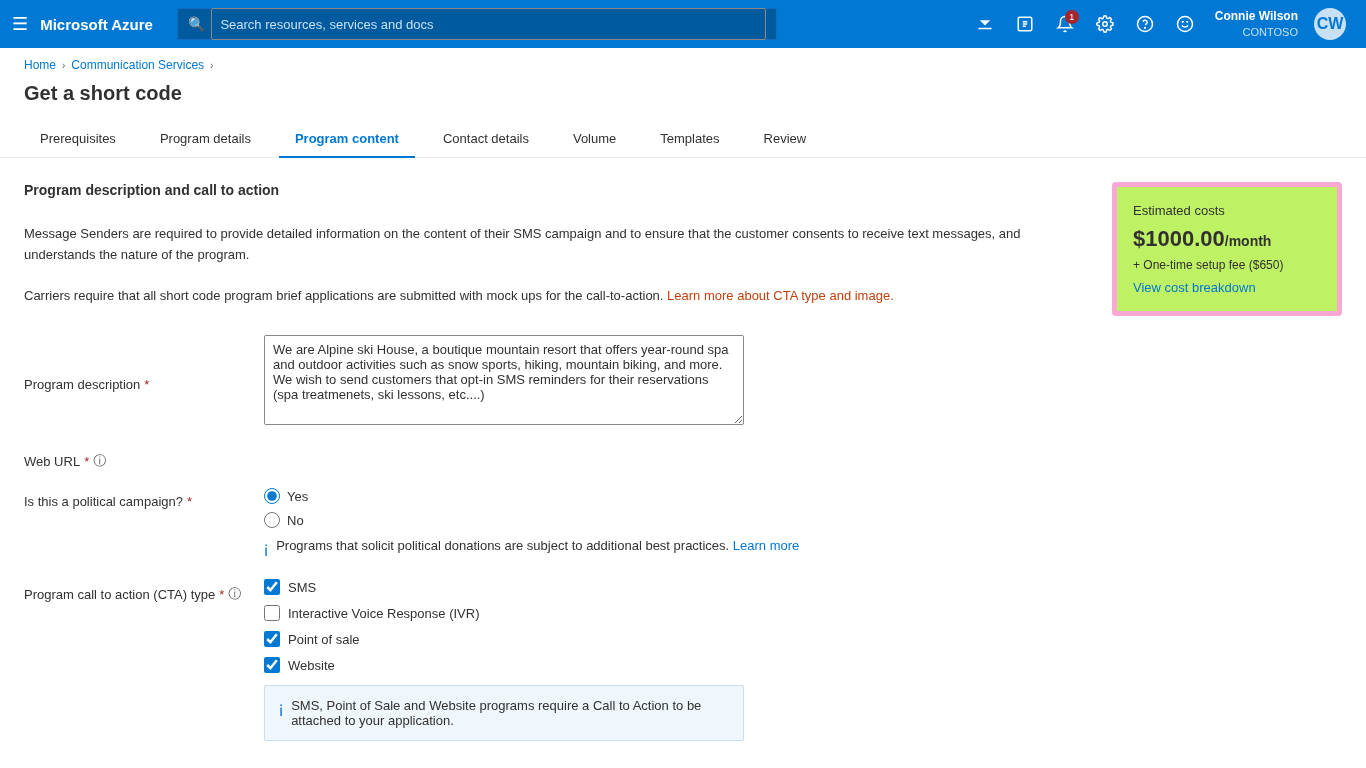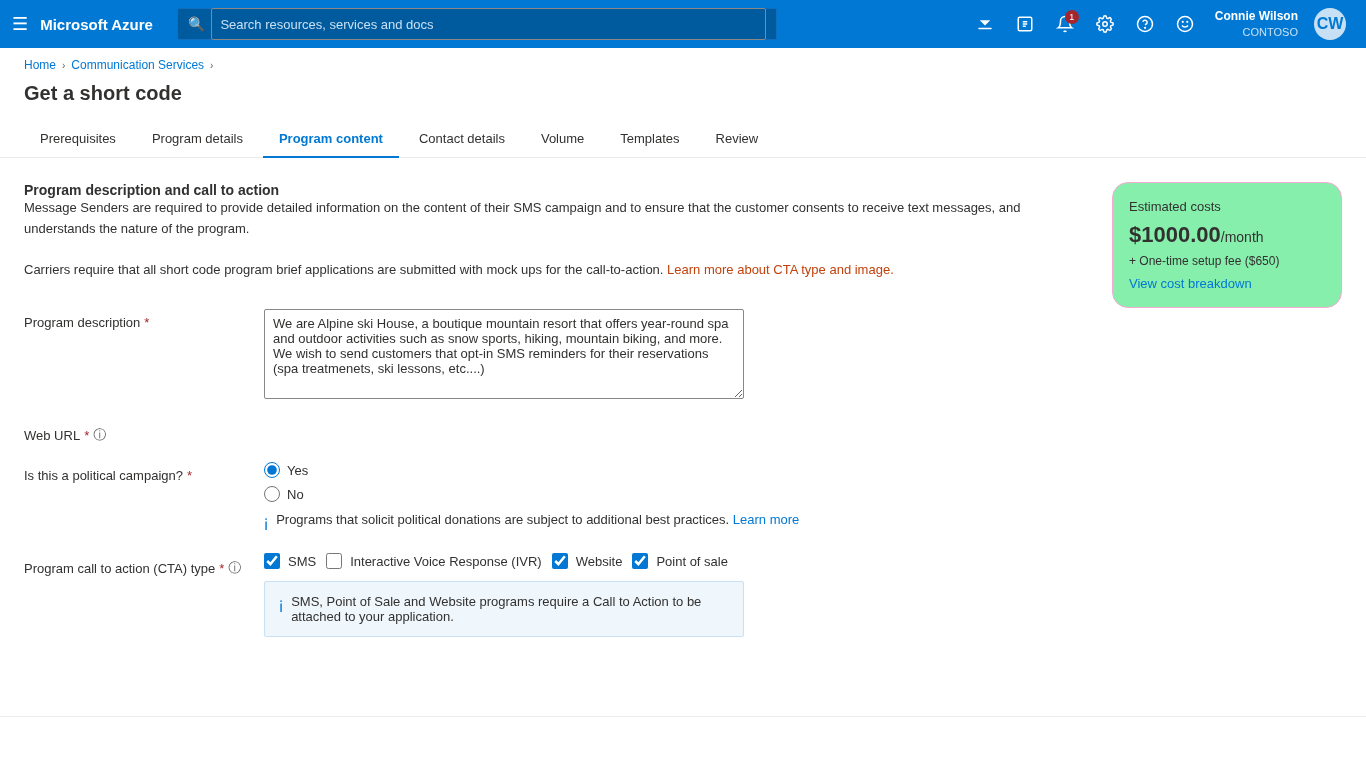--- a/index.html
+++ b/index.html
@@ -49,41 +49,41 @@
       display: flex; align-items: center; gap: 6px; padding: 10px 24px 6px;
       font-size: 12px; color: #323130;
     }
     .breadcrumb a { color: #0078d4; text-decoration: none; }
     .breadcrumb-sep { color: #605e5c; font-size: 10px; }
 
     
     .page-title { padding: 4px 24px 16px; font-size: 20px; font-weight: 600; color: #323130; }
 
     
-    .tabs { display: flex; border-bottom: 1px solid #edebe9; padding: 0 24px; gap: 4px; }
+    .tabs { display: flex; border-bottom: 1px solid #edebe9; padding: 0 24px; gap: 12px; }
     .tab {
       padding: 10px 16px; font-size: 13px; cursor: pointer; color: #323130;
       border-bottom: 2px solid transparent; margin-bottom: -1px; white-space: nowrap;
     }
     .tab.active { color: #0078d4; border-bottom-color: #0078d4; font-weight: 600; }
 
     
     .body-layout { display: flex; flex: 1; padding: 24px; gap: 24px; }
     .body-main { flex: 1; }
     .body-sidebar { width: 230px; flex-shrink: 0; }
 
     
-    .section-title { font-size: 14px; font-weight: 600; margin-bottom: 0; color: #323130; }
+    .section-title { font-size: 14px; font-weight: 600; margin-bottom: 26px; color: #323130; }
 
     
     .description-text { font-size: 13px; color: #323130; line-height: 1.6; margin-bottom: 28px; }
     .description-text a { color: #c2410c; text-decoration: none; }
 
     
-    .form-row { display: flex; align-items: flex-start; margin-bottom: 18px; }
+    .form-row { display: flex; align-items: center; margin-bottom: 18px; }
     .form-label {
       width: 240px; flex-shrink: 0; font-size: 13px; color: #323130; padding-top: 6px;
       display: flex; align-items: center; gap: 4px;
     }
     .form-label .required { color: #a4262c; }
     .form-label .info-icon { color: #605e5c; font-size: 13px; cursor: pointer; }
     .form-field { flex: 1; }
 
     textarea {
       width: 480px; height: 90px; border: 1px solid #8a8886; padding: 6px 8px;
@@ -104,39 +104,39 @@
 
     
     .info-box {
       display: flex; align-items: flex-start; gap: 8px; margin-top: 10px;
       font-size: 13px; color: #323130;
     }
     .info-icon-blue { color: #0078d4; font-size: 16px; flex-shrink: 0; margin-top: 1px; }
     .info-box a { color: #0078d4; text-decoration: none; }
 
     
-    .checkbox-group { display: flex; flex-direction: row; gap: 10px; }
+    .checkbox-group { display: flex; flex-direction: column; gap: 10px; }
     .checkbox-option { display: flex; align-items: center; gap: 8px; cursor: pointer; }
     .checkbox-option input[type="checkbox"] { accent-color: #0078d4; width: 16px; height: 16px; cursor: pointer; }
     .checkbox-option label { font-size: 13px; cursor: pointer; }
 
     
     .cta-info-box {
       background: #eff6fc; border: 1px solid #c7e0f4; border-radius: 2px;
       padding: 12px 14px; display: flex; align-items: flex-start; gap: 8px;
       margin-top: 12px; max-width: 480px; font-size: 13px; color: #323130;
     }
 
     
     .estimated-costs-card {
-      border: 1px solid #f9a8d4; border-radius: 16px; padding: 16px; background: #86efac;
+      border: 5px solid #f9a8d4; border-radius: 4px; padding: 16px; background: #bef264;
     }
     .est-costs-title { font-size: 13px; color: #323130; margin-bottom: 8px; }
     .est-costs-amount { font-size: 22px; font-weight: 600; color: #323130; }
-    .est-costs-amount .per-month { font-size: 14px; font-weight: 400; }
+    .est-costs-amount .per-month { font-size: 14px; font-weight: 700; }
     .est-costs-setup { font-size: 12px; color: #323130; margin-top: 6px; margin-bottom: 8px; }
     .est-costs-link { color: #0078d4; font-size: 13px; text-decoration: none; cursor: pointer; }
 
     
     .footer {
       display: flex; align-items: center; justify-content: space-between;
       padding: 12px 24px; border-top: 1px solid #edebe9; background: white;
       height: 52px;
     }
   </style>
@@ -288,26 +288,26 @@
           <div class="checkbox-group">
             <div class="checkbox-option">
               <input type="checkbox" id="sms" checked="" style="">
               <label for="sms">SMS</label>
             </div>
             <div class="checkbox-option">
               <input type="checkbox" id="ivr" style="">
               <label for="ivr">Interactive Voice Response (IVR)</label>
             </div>
             <div class="checkbox-option">
+              <input type="checkbox" id="pos" checked="" style="">
+              <label for="pos">Point of sale</label>
+            </div>
+            <div class="checkbox-option">
               <input type="checkbox" id="website" checked="" style="">
               <label for="website">Website</label>
-            </div>
-            <div class="checkbox-option">
-              <input type="checkbox" id="pos" checked="" style="">
-              <label for="pos">Point of sale</label>
             </div>
           </div>
           <div class="cta-info-box">
             <span class="info-icon-blue">ℹ</span>
             <span>SMS, Point of Sale and Website programs require a Call to Action to be attached to your application.</span>
           </div>
         </div>
       </div>
 
     </div>

